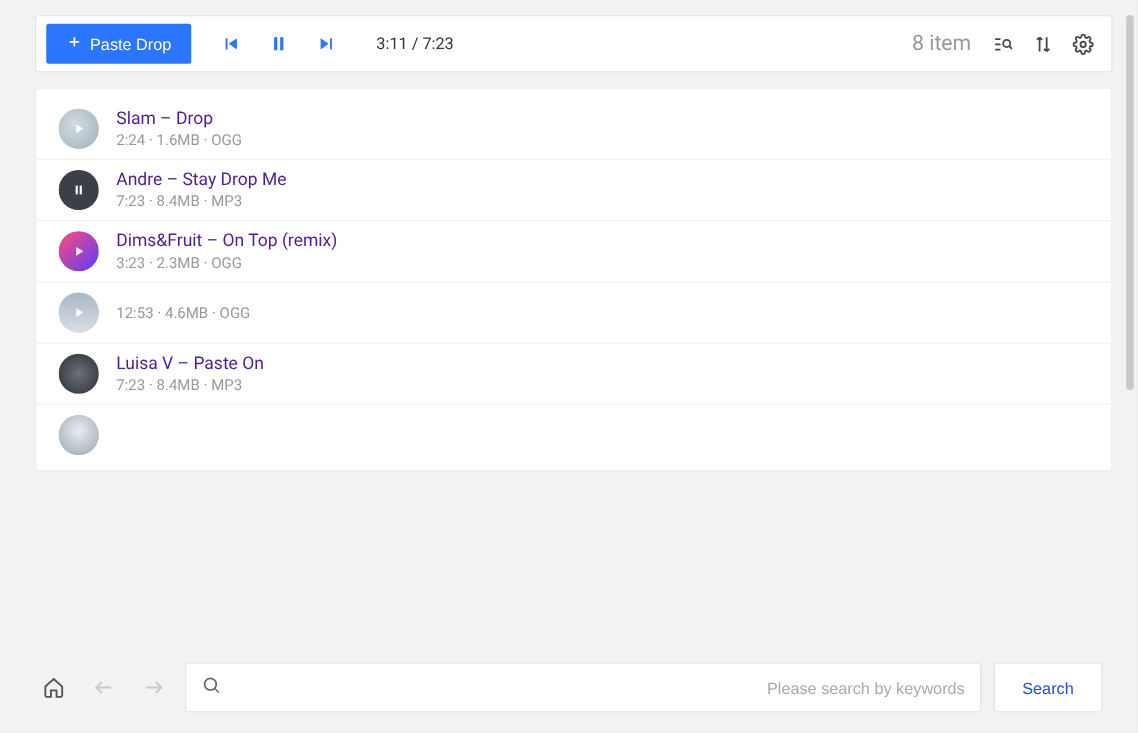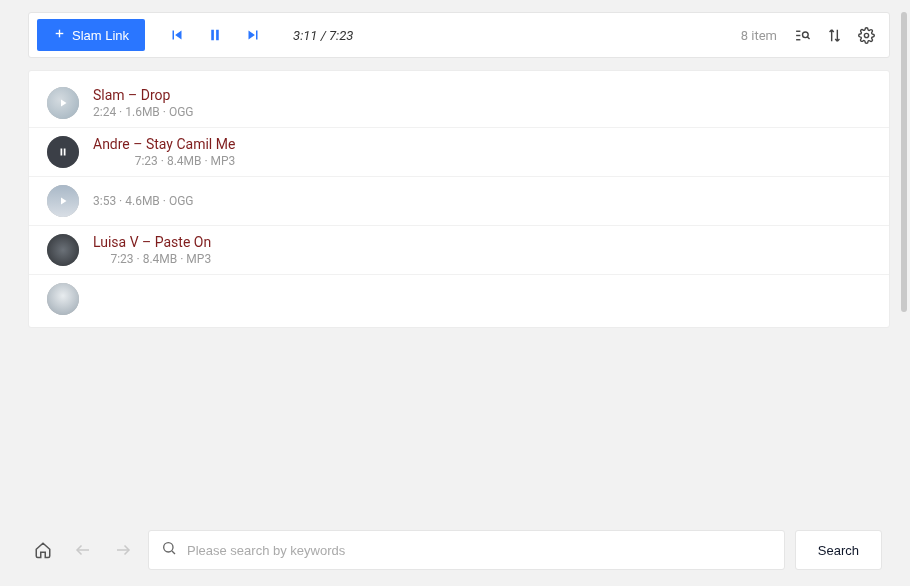--- a/index.html
+++ b/index.html
@@ -59,26 +59,25 @@
     color: #2a76ff;
     cursor: pointer;
   }
   .transport-btn svg { width: 18px; height: 18px; }
   .now-playing {
     margin-left: 20px;
     font-size: 13px;
     color: #333;
     display: flex;
     gap: 10px;
-    font-style: italic;
   }
   .now-playing .time { color: #333; }
   .spacer { flex: 1; }
   .item-count {
-    font-size: 13px;
+    font-size: 17px;
     color: #999;
     margin-right: 6px;
   }
   .tool-icon {
     width: 26px;
     height: 26px;
     display: flex;
     align-items: center;
     justify-content: center;
     color: #444;
@@ -121,26 +120,25 @@
     z-index: 1;
   }
   .track-info {
     margin-left: 14px;
     display: flex;
     flex-direction: column;
     gap: 2px;
   }
   .track-title {
     font-size: 14px;
-    color: #7f1d1d;
+    color: #4c1d95;
   }
   .track-meta {
     font-size: 12px;
     color: #999;
-    text-align: right;
   }
 
   .bottom-bar {
     position: absolute;
     left: 28px;
     right: 28px;
     bottom: 14px;
     height: 44px;
     display: flex;
     align-items: center;
@@ -169,30 +167,31 @@
     gap: 10px;
   }
   .search-box svg { width: 16px; height: 16px; color: #666; }
   .search-box input {
     border: none;
     outline: none;
     flex: 1;
     font-size: 13px;
     color: #333;
     background: transparent;
+    text-align: right;
   }
   .search-box input::placeholder { color: #aaa; }
   .search-btn {
     background: #fff;
     border: 1px solid #e5e5e5;
     border-radius: 3px;
     height: 40px;
     padding: 0 22px;
     font-size: 13px;
-    color: #0f172a;
+    color: #1d4ed8;
     cursor: pointer;
   }
 
   .scrollbar-fake {
     position: absolute;
     right: 3px;
     top: 12px;
     width: 6px;
     height: 300px;
     background: #c9c9c9;
@@ -205,21 +204,21 @@
 <div class="app">
 
   <div class="toolbar">
     <button class="paste-btn">
       <span>
         <svg viewBox="0 0 24 24" fill="none" stroke="currentColor" stroke-width="2.5">
             <line x1="12" y1="5" x2="12" y2="19"></line>
             <line x1="5" y1="12" x2="19" y2="12"></line>
           </svg>
       </span>
-      <span>Slam Link</span>
+      <span>Paste Drop</span>
     </button>
 
     <div class="transport">
       <div class="transport-btn">
         <svg viewBox="0 0 24 24" fill="currentColor">
             <path d="M6 6h2v12H6V6zm3.5 6l8.5 6V6l-8.5 6z"></path>
           </svg>
       </div>
       <div class="transport-btn">
         <svg viewBox="0 0 24 24" fill="currentColor">
@@ -284,35 +283,49 @@
         <div class="thumb">
           <div class="bg" style="background: rgb(59, 63, 71);"></div>
           <span style="position: relative; z-index: 2; display: flex;">
             <svg viewBox="0 0 24 24" fill="currentColor">
               <rect x="7" y="5" width="3.5" height="14"></rect>
               <rect x="13.5" y="5" width="3.5" height="14"></rect>
             </svg>
           </span>
         </div>
         <div class="track-info">
-          <div class="track-title">Andre – Stay Camil Me</div>
+          <div class="track-title">Andre – Stay Drop Me</div>
           <div class="track-meta">7:23 · 8.4MB · MP3</div>
+        </div>
+      </div>
+      <div class="track-row">
+        <div class="thumb">
+          <div class="bg" style="background: linear-gradient(135deg, rgb(255, 77, 121), rgb(90, 60, 255));"></div>
+          <span style="position: relative; z-index: 2; display: flex;">
+            <svg viewBox="0 0 24 24" fill="currentColor">
+              <path d="M8 5v14l11-7z"></path>
+            </svg>
+          </span>
+        </div>
+        <div class="track-info">
+          <div class="track-title">Dims&amp;Fruit – On Top (remix)</div>
+          <div class="track-meta">3:23 · 2.3MB · OGG</div>
         </div>
       </div>
       <div class="track-row">
         <div class="thumb">
           <div class="bg" style="background: linear-gradient(rgb(169, 184, 199), rgb(216, 222, 229));"></div>
           <span style="position: relative; z-index: 2; display: flex;">
             <svg viewBox="0 0 24 24" fill="currentColor">
               <path d="M8 5v14l11-7z"></path>
             </svg>
           </span>
         </div>
         <div class="track-info">
-          <div class="track-meta">3:53 · 4.6MB · OGG</div>
+          <div class="track-meta">12:53 · 4.6MB · OGG</div>
         </div>
       </div>
       <div class="track-row">
         <div class="thumb">
           <div class="bg" style="background: radial-gradient(circle, rgb(107, 113, 120), rgb(44, 47, 51));"></div>
         </div>
         <div class="track-info">
           <div class="track-title">Luisa V – Paste On</div>
           <div class="track-meta">7:23 · 8.4MB · MP3</div>
         </div>

